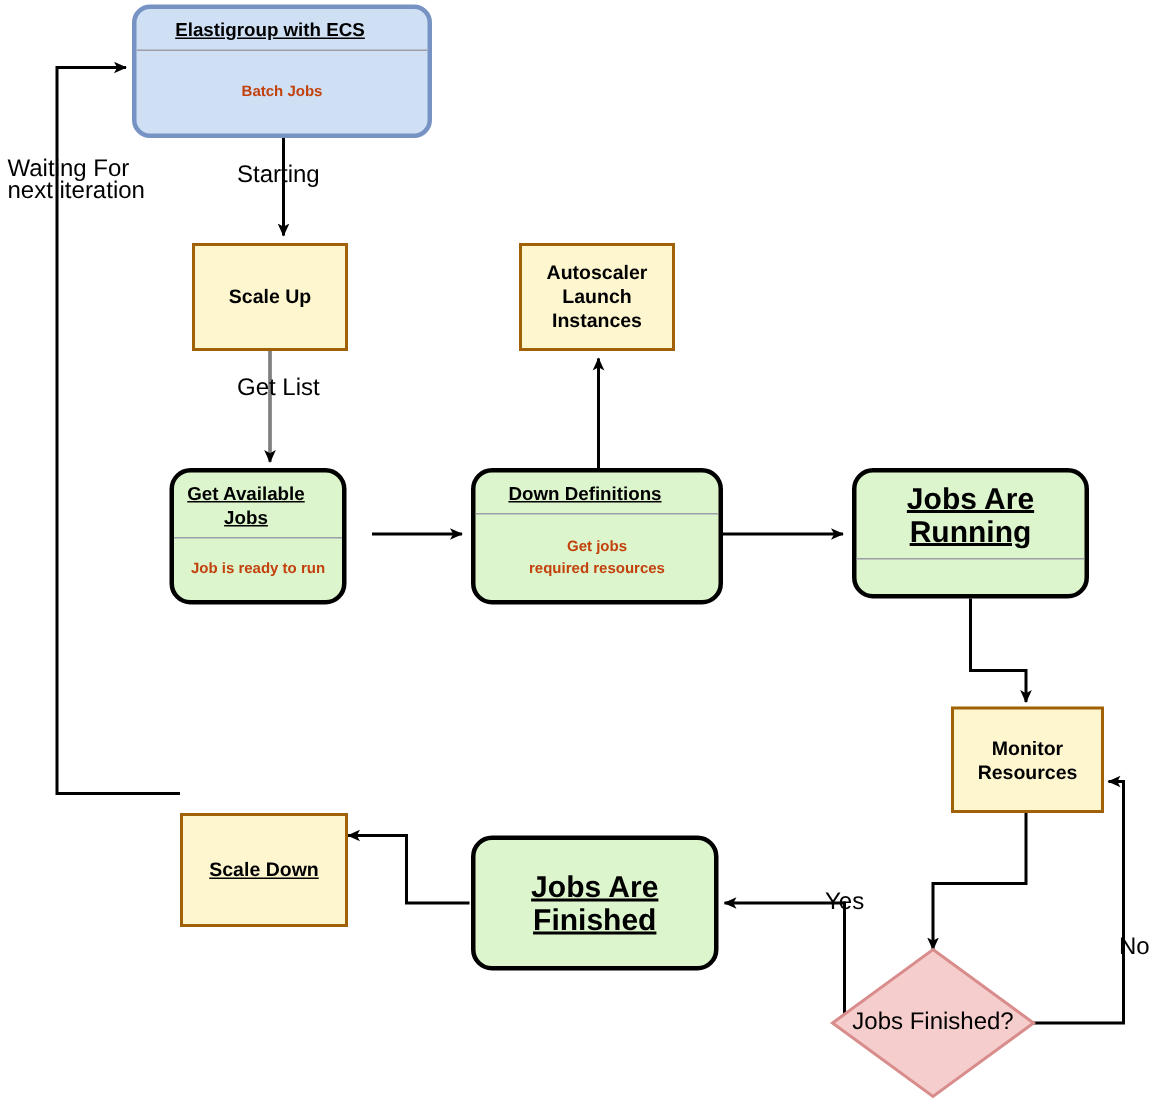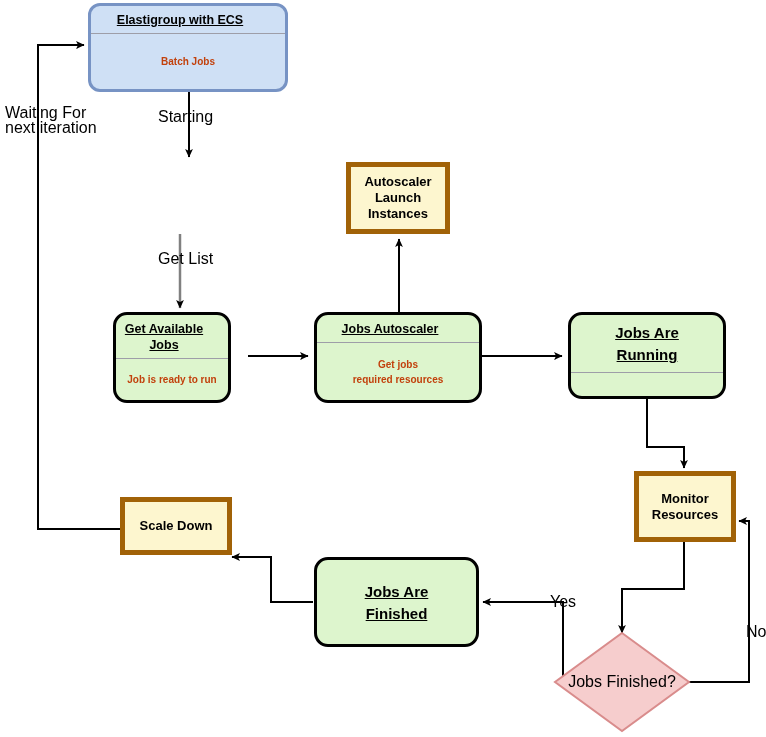--- a/index.html
+++ b/index.html
@@ -30,21 +30,21 @@
     position: absolute;
     box-sizing: border-box;
     display: flex;
     flex-direction: column;
     align-items: stretch;
     justify-content: center;
     text-align: center;
   }
   
   .rect {
-    border: 5px solid #a16207;
+    border: 2px solid #a16207;
     background: #fdf6cf;
     color: #000000;
     font-weight: bold;
     font-size: 12.5px;
     line-height: 15px;
     align-items: center;
     justify-content: flex-start;
   }
   
   .round {
@@ -63,21 +63,21 @@
   .hdr {
     font-weight: bold;
     font-size: 12.5px;
     line-height: 16px;
     text-decoration: underline;
     padding: 6px 20px 5px 4px;
     color: #000;
     text-align: center;
   }
   .hdr.big {
-    font-size: 15px;
+    font-size: 20px;
     line-height: 22px;
     padding: 7px 4px 6px 4px;
   }
   .rule {
     height: 1px;
     background: #9e9ea8;
     margin: 0;
   }
   .body-txt {
     flex: 1;
@@ -174,35 +174,38 @@
 
     <path d="M313,602 L271,602 L271,557 L232,557" fill="none" stroke="#000000" stroke-width="2" marker-end="url(#arrowBlack)"></path>
   </svg>
 
   <div class="node round blue" style="left:88px; top:3px; width:200px; height:89px;">
     <div class="hdr">Elastigroup with ECS</div>
     <div class="rule"></div>
     <div class="body-txt">Batch Jobs</div>
   </div>
 
+  <div class="node rect" style="left:128px; top:162px; width:104px; height:72px;">
+    <div class="plain-center">Scale Up</div>
+  </div>
 
   <div class="node rect" style="left:346px; top:162px; width:104px; height:72px;">
     <div class="plain-center">Autoscaler
 Launch
 Instances</div>
   </div>
 
   <div class="node round green" style="left:113px; top:312px; width:118px; height:91px;">
     <div class="hdr">Get Available Jobs</div>
     <div class="rule"></div>
     <div class="body-txt">Job is ready to run</div>
   </div>
 
   <div class="node round green" style="left:314px; top:312px; width:168px; height:91px;">
-    <div class="hdr">Jobs Autoscaler</div>
+    <div class="hdr">Down Definitions</div>
     <div class="rule"></div>
     <div class="body-txt">Get jobs
 required resources</div>
   </div>
 
   <div class="node round green" style="left:568px; top:312px; width:158px; height:87px;">
     <div class="hdr big" style="white-space:pre-line;">Jobs Are
 Running</div>
     <div class="rule"></div>
     <div class="body-empty"></div>
@@ -218,21 +221,21 @@
       <polygon points="70,3 137,52 70,101 3,52" fill="#f6cdcd" stroke="#d98c8c" stroke-width="2"></polygon>
     </svg>
     <div class="diamond-label">Jobs Finished?</div>
   </div>
 
   <div class="node round green" style="left:314px; top:557px; width:165px; height:90px;">
     <div class="hdr big" style="white-space:pre-line; flex:1; display:flex; align-items:center; justify-content:center;">Jobs Are
 Finished</div>
   </div>
 
-  <div class="node rect" style="left:120px; top:497px; width:112px; height:58px;">
+  <div class="node rect" style="left:120px; top:542px; width:112px; height:76px;text-decoration:underline;">
     <div class="plain-center">Scale Down</div>
   </div>
 
   <div class="elabel" style="left:5px; top:105px;">Waiting For
 next iteration</div>
 
   <div class="elabel" style="left:158px; top:109px;">Starting</div>
 
   <div class="elabel" style="left:158px; top:251px;">Get List</div>
 

